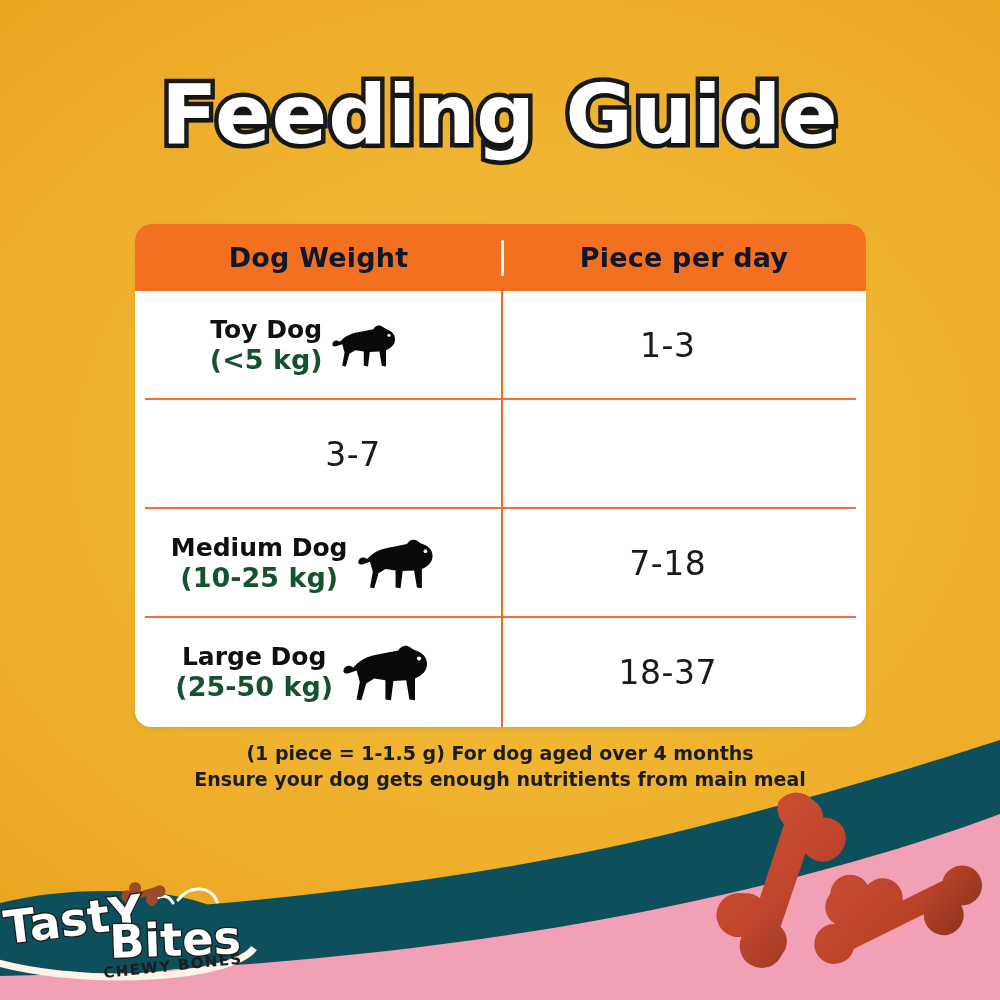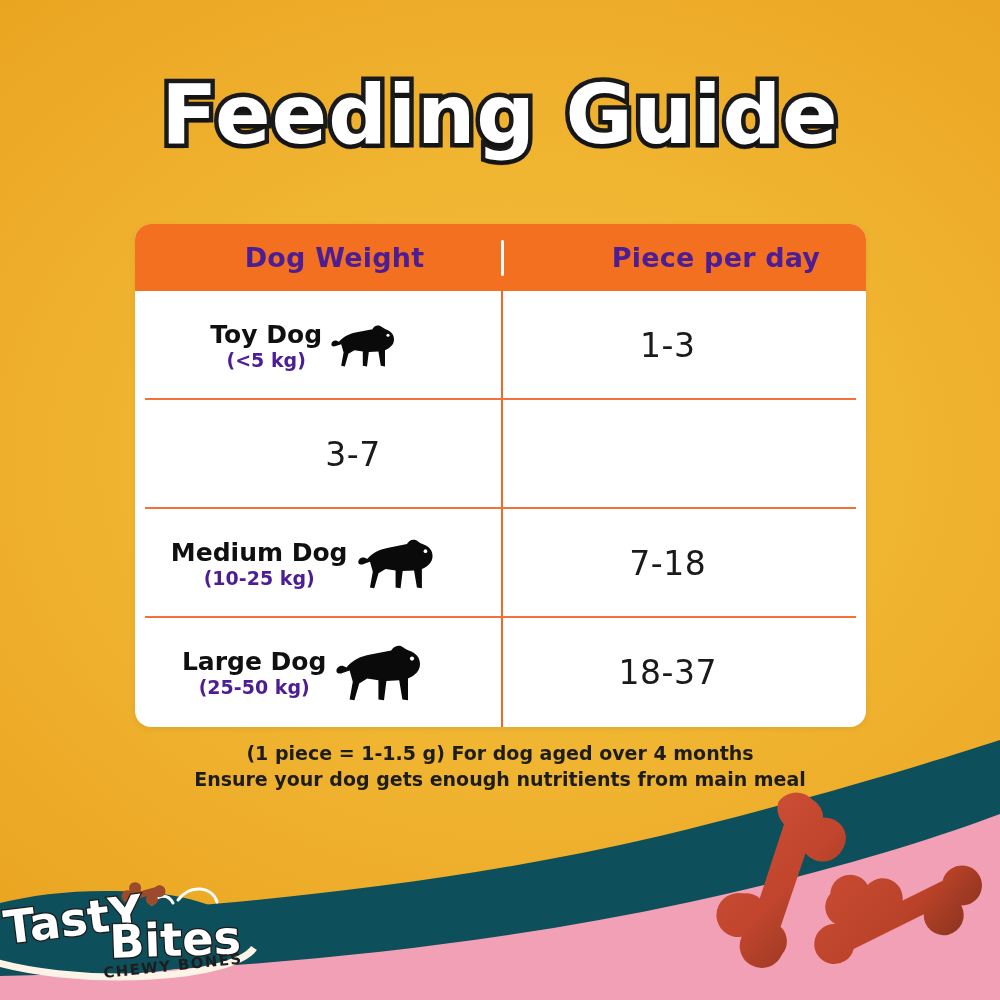--- a/index.html
+++ b/index.html
@@ -38,43 +38,43 @@
     position:absolute;left:135px;top:224px;width:731px;height:503px;
     background:#ffffff;border-radius:16px;overflow:hidden;
     box-shadow:0 2px 6px rgba(0,0,0,.07);
   }
   .card-head{
     position:relative;height:67px;background:#f2701f;
     display:flex;align-items:center;
   }
   .head-cell{
     flex:0 0 auto;display:flex;align-items:center;justify-content:center;
-    color:#4c1d95;font-family:"DejaVu Sans",sans-serif;font-weight:700;
-    font-size:27px;letter-spacing:.2px;margin-left:16px;
+    color:#0f172a;font-family:"DejaVu Sans",sans-serif;font-weight:700;
+    font-size:27px;letter-spacing:.2px;
   }
   .head-cell.left{width:367px;}
   .head-cell.right{width:364px;}
   .head-divider{
     position:absolute;left:366px;top:16px;width:3px;height:36px;background:#ffffff;border-radius:2px;
   }
 
   .rows{position:relative;height:436px;}
   .row{
     position:relative;height:109px;display:flex;align-items:center;
   }
   .row .cell-left{
     width:367px;height:100%;display:flex;align-items:center;justify-content:center;gap:6px;
     padding-left:6px;box-sizing:border-box;
   }
   .labels{display:flex;flex-direction:column;align-items:center;line-height:1.18;}
   .lab-main{
     font-family:"DejaVu Sans",sans-serif;font-weight:700;font-size:25px;color:#101010;white-space:nowrap;
   }
   .lab-sub{
-    font-family:"DejaVu Sans",sans-serif;font-weight:700;font-size:19px;color:#4c1d95;white-space:nowrap;
+    font-family:"DejaVu Sans",sans-serif;font-weight:700;font-size:27px;color:#14532d;white-space:nowrap;
   }
   .dog-icon{display:block;}
   .row .cell-right{
     width:436px;height:100%;display:flex;align-items:center;justify-content:center;
   }
   .pieces{
     font-family:"DejaVu Sans",sans-serif;font-weight:400;font-size:33px;color:#1a1a1a;letter-spacing:.5px;
   }
   .hdiv{
     position:absolute;left:10px;right:10px;height:2px;background:#f2703a;

